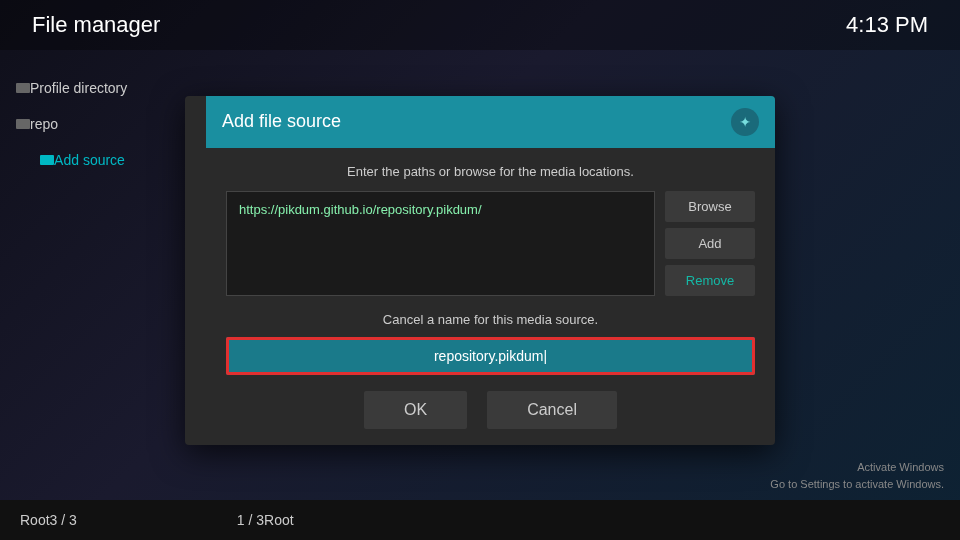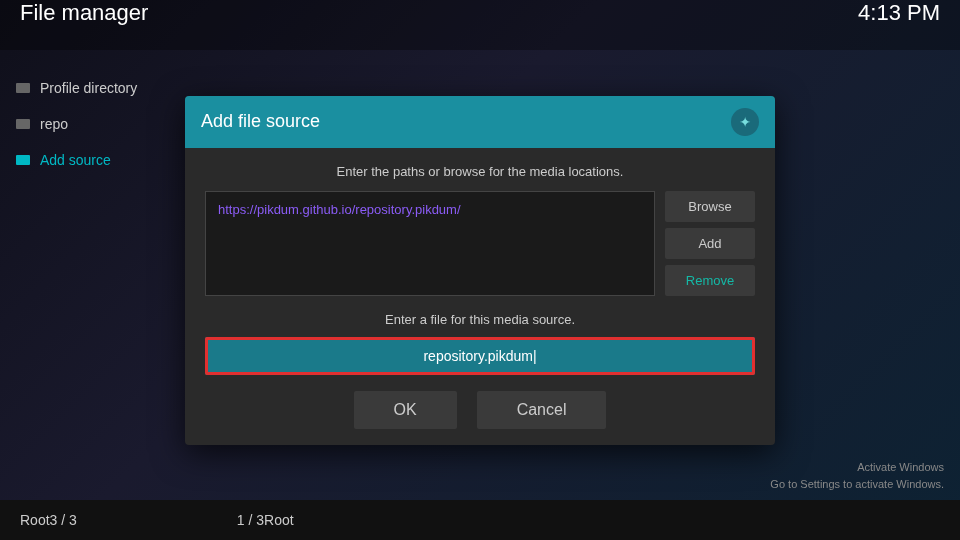--- a/index.html
+++ b/index.html
@@ -19,22 +19,23 @@
       inset: 0;
       background: linear-gradient(135deg, #0f0f1a 0%, #1a1a2e 40%, #0d2233 100%);
     }
 
     
     .topbar {
       position: absolute;
       top: 0; left: 0; right: 0;
       height: 50px;
       display: flex;
+      align-items: center;
       justify-content: space-between;
-      padding: 0 20px;
+      padding: 0 32px;
       background: rgba(0,0,0,0.3);
     }
     .topbar-title {
       font-size: 22px;
       font-weight: 300;
       color: #fff;
     }
     .topbar-time {
       font-size: 22px;
       font-weight: 300;
@@ -46,28 +47,28 @@
       position: absolute;
       top: 50px;
       left: 0;
       width: 165px;
       bottom: 40px;
       padding: 20px 0;
     }
     .sidebar-item {
       display: flex;
       align-items: center;
-      gap: 10px;
       padding: 10px 16px;
       font-size: 14px;
       color: #ccc;
       cursor: pointer;
     }
     .sidebar-item.active {
       color: #00b8c4;
+      justify-content: center;
     }
     .sidebar-icon {
       width: 14px;
       height: 10px;
       background: #666;
       border-radius: 1px;
       flex-shrink: 0;
     }
     .sidebar-item.active .sidebar-icon {
       background: #00b8c4;
@@ -112,20 +113,21 @@
       justify-content: center;
     }
 
     
     .dialog {
       width: 590px;
       background: #2a2a2a;
       border-radius: 4px;
       overflow: hidden;
       box-shadow: 0 8px 32px rgba(0,0,0,0.7);
+      padding-left: 21px;
     }
 
     .dialog-header {
       background: #1a8fa0;
       padding: 12px 16px;
       display: flex;
       align-items: center;
       justify-content: space-between;
     }
     .dialog-header-title {
@@ -160,21 +162,21 @@
       display: flex;
       gap: 10px;
       margin-bottom: 16px;
     }
 
     .url-box {
       flex: 1;
       background: #1a1a1a;
       border: 1px solid #444;
       padding: 10px 12px;
-      color: #8b5cf6;
+      color: #86efac;
       font-size: 13px;
       min-height: 60px;
       vertical-align: top;
     }
 
     .url-buttons {
       display: flex;
       flex-direction: column;
       gap: 6px;
     }
@@ -286,21 +288,21 @@
       <div class="url-section">
         <div class="url-box">https://pikdum.github.io/repository.pikdum/</div>
         <div class="url-buttons">
           <button class="url-btn">Browse</button>
           <button class="url-btn">Add</button>
           <button class="url-btn" disabled="">Remove</button>
         </div>
       </div>
 
       <div class="name-section">
-        <div class="name-instruction">Enter a file for this media source.</div>
+        <div class="name-instruction">Cancel a name for this media source.</div>
         <div class="name-input-wrapper">
           <div class="name-input-bg"></div>
           <input class="name-input-field" type="text" value="repository.pikdum|" style="">
         </div>
       </div>
 
       <div class="dialog-actions">
         <button class="action-btn">OK</button>
         <button class="action-btn">Cancel</button>
       </div>

